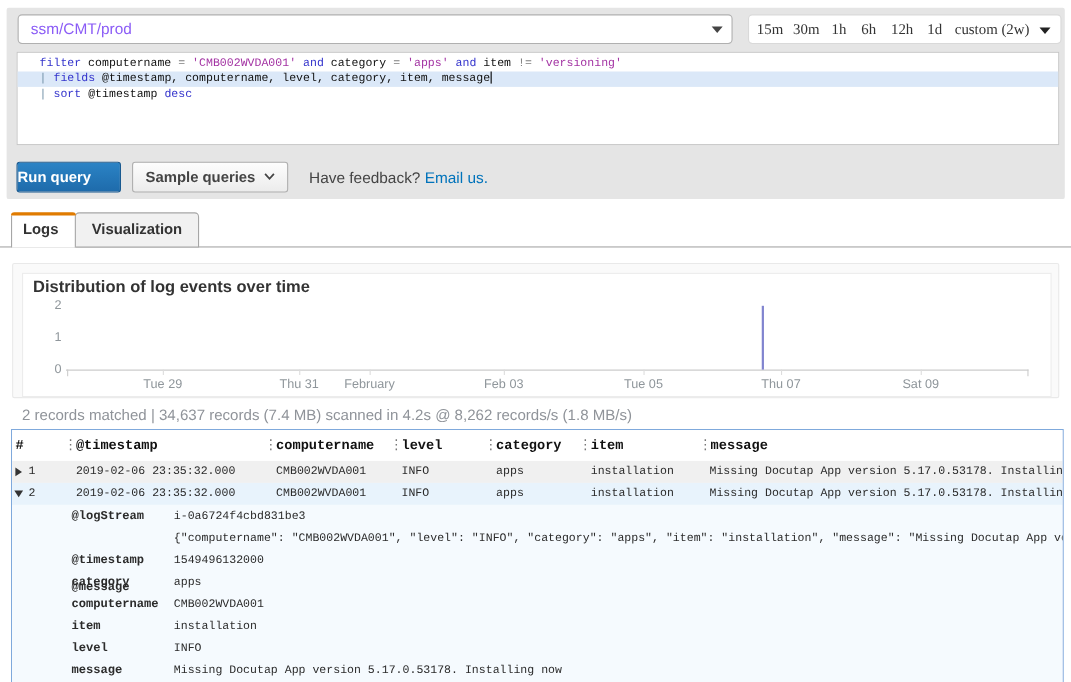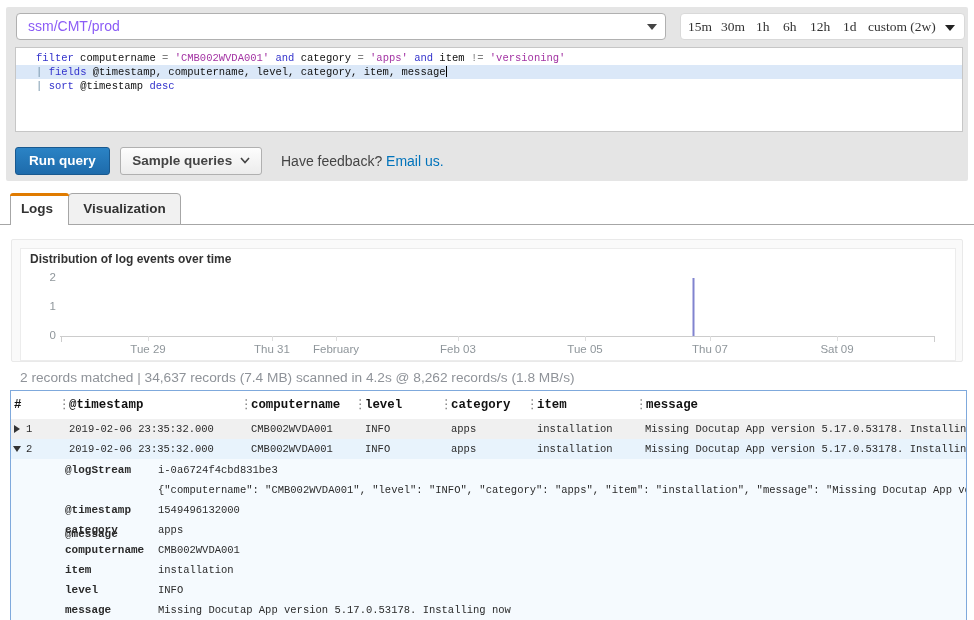--- a/index.html
+++ b/index.html
@@ -24,39 +24,39 @@
   #ed .ln{position:absolute;left:0;width:100%;height:14px;line-height:14px;font-size:10.5px;white-space:pre;color:#111;padding-left:20px;box-sizing:border-box;}
   #ed .sel{background:#dbe8f8;}
   .kw{color:#3333cc;}
   .str{color:#a333a3;}
   .op{color:#808080;}
   .pipe{color:#7291a8;}
   .cur{display:inline-block;width:1px;height:11px;background:#000;vertical-align:-2px;}
   
   #run{left:15px;top:147px;width:93px;height:26px;background:linear-gradient(#2b83c5,#1e6bab);
        border:1px solid #19598f;border-radius:3px;color:#fff;font-weight:bold;font-size:13.5px;
-       text-align:center;line-height:26px;}
+       line-height:26px;}
   #sq{left:120px;top:147px;width:140px;height:26px;background:linear-gradient(#fdfdfd,#ececec);
       border:1px solid #b0b0b0;border-radius:3px;color:#444;font-weight:bold;font-size:13.5px;
       text-align:center;line-height:26px;}
   #fb{left:281px;top:148px;font-size:14px;color:#444;line-height:26px;}
   #fb .lnk{color:#0073bb;}
   
   #tabrule{left:0;top:224px;width:974px;height:1px;background:#a6a6a6;}
   #tab1o{left:10px;top:193px;width:59px;height:3px;background:#e07b00;border-radius:3px 3px 0 0;z-index:3;}
   #tab1{left:10px;top:196px;width:57px;height:29px;background:#fff;border-left:1px solid #a6a6a6;
         border-right:1px solid #a6a6a6;z-index:2;text-align:center;font-weight:bold;font-size:13.5px;
         color:#333;line-height:26px;text-indent:-5px;}
   #tab2{left:68px;top:193px;width:111px;height:30px;background:#f1f1f1;border:1px solid #a6a6a6;
         border-radius:4px 4px 0 0;z-index:1;text-align:center;font-weight:bold;font-size:13.5px;
         color:#333;line-height:29px;}
   
   #cwrap{left:11px;top:239px;width:950px;height:121px;background:#fafafa;border:1px solid #e9e9e9;border-radius:2px;}
   #ccard{left:20px;top:248px;width:934px;height:111px;background:#fff;border:1px solid #ececec;z-index:2;}
-  #ctitle{left:30px;top:252px;font-size:12px;font-weight:bold;color:#333;z-index:3;}
+  #ctitle{left:30px;top:252px;font-size:15px;font-weight:bold;color:#333;z-index:3;}
   #csvg{left:20px;top:248px;z-index:3;}
   
   #status{left:20px;top:370px;font-size:13.7px;color:#8f9399;}
   
   #tbl{left:10px;top:390px;width:955px;height:229px;background:#fff;border:1px solid #7fa9dc;overflow:hidden;}
   #tbl .hdr{position:absolute;left:0;top:0;width:100%;height:28px;background:#fff;}
   #tbl .r1{position:absolute;left:0;top:28px;width:100%;height:20px;background:#f0f0f0;}
   #tbl .r2{position:absolute;left:0;top:48px;width:100%;height:20px;background:#e8f3fc;}
   #tbl .det{position:absolute;left:0;top:68px;width:100%;height:161px;background:#f5fafe;}
   #tbl .c{position:absolute;font-size:10.5px;line-height:20px;white-space:pre;color:#2b2b2b;

